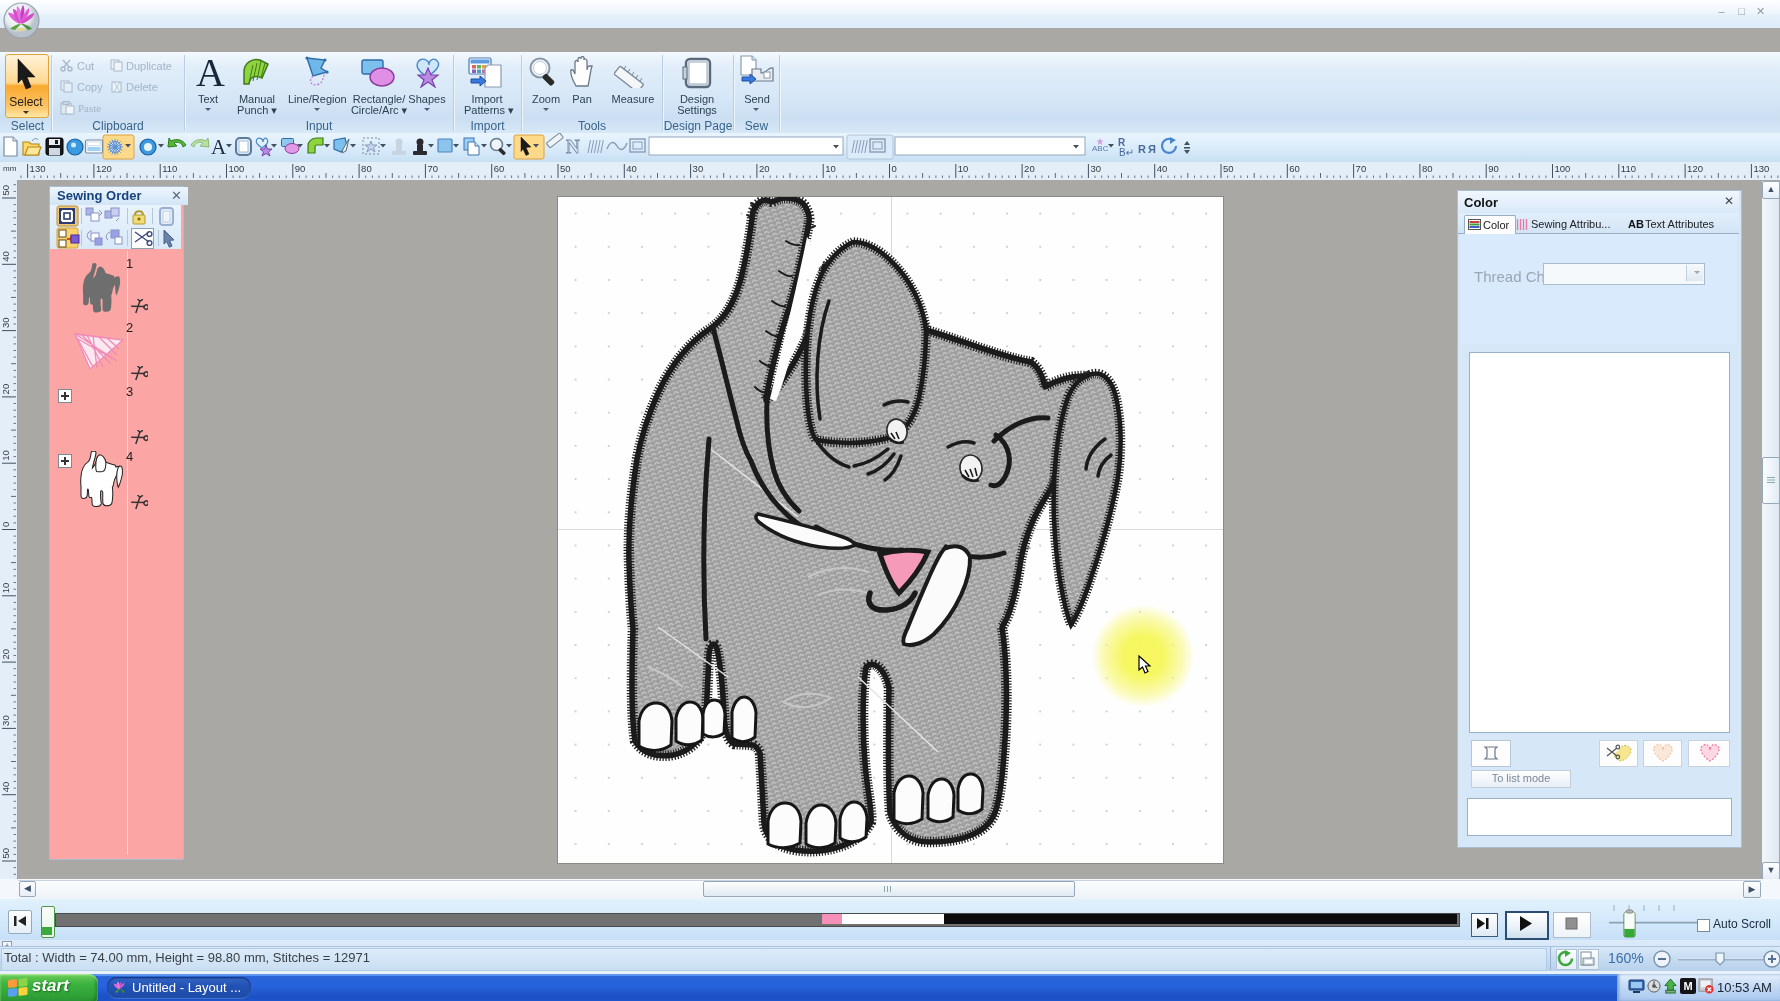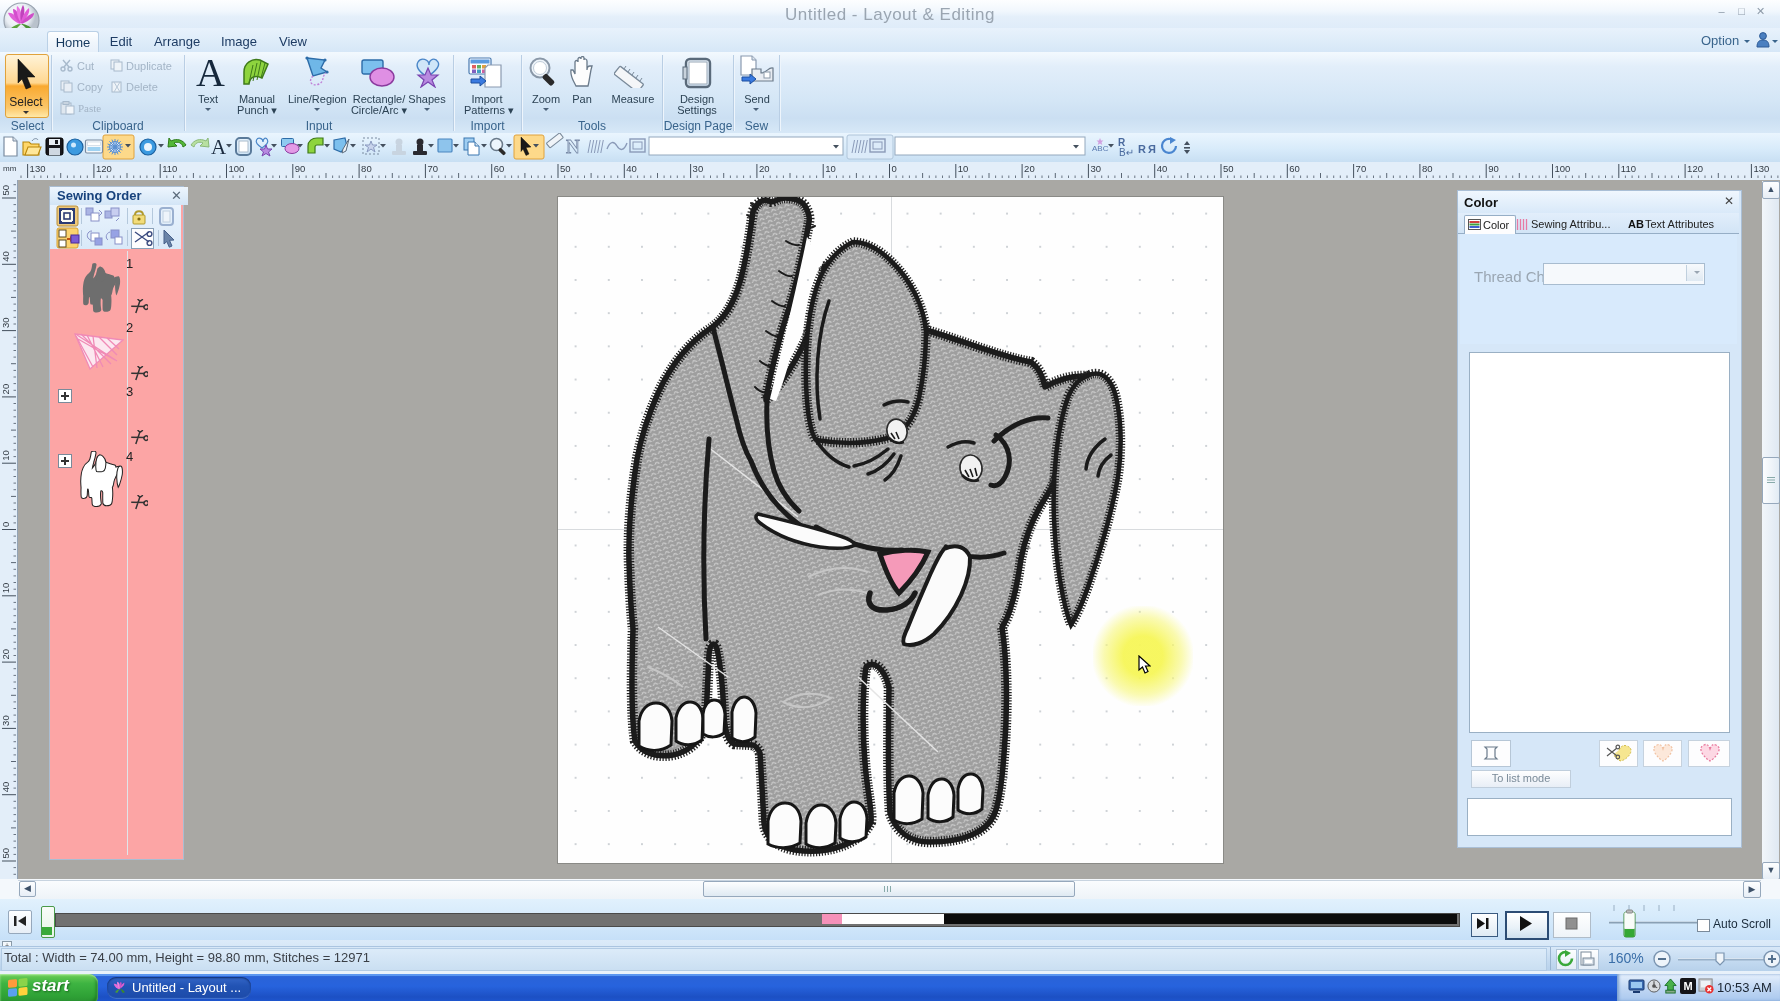--- a/index.html
+++ b/index.html
@@ -58,21 +58,20 @@
   #statusrow{left:0;top:940px;width:1780px;height:34px;background:linear-gradient(#dcebf9,#c3daf0);}
   
   #taskbar{left:0;top:974px;width:1780px;height:27px;
     background:linear-gradient(#4a8df0,#2a63d8 10%,#2763dd 45%,#1c50c4 85%,#1e55cd);}
 </style>
 </head>
 <body>
 <div id="app">
 
   <div id="titlebar" class="abs">
-    <div id="title" class="abs">Untitled - Layout &amp; Editing</div>
     <div class="abs winbtn" style="left:1716px;">–</div>
     <div class="abs winbtn" style="left:1736px;">□</div>
     <div class="abs winbtn" style="left:1755px;">✕</div>
   </div>
 
   <svg class="abs" style="left:3px;top:2px;" width="37" height="37" viewBox="0 0 37 37">
     <defs>
         <radialGradient id="orbg" cx="40%" cy="35%">
           <stop offset="0" stop-color="#ffffff"></stop>
           <stop offset="70%" stop-color="#e9eef4"></stop>
@@ -86,34 +85,20 @@
       <path d="M19,21 C19,10 17,6 14,4 C13,10 15,17 18,21 Z" fill="#ea74e2"></path>
       <path d="M19,21 C22,11 22,6 20,3 C17,8 17,16 18,21 Z" fill="#c044bc"></path>
       <path d="M19,21 C25,14 27,10 26,6 C22,9 19,15 18,20 Z" fill="#e25ad8"></path>
       <path d="M19,22 C27,18 31,15 31,11 C26,12 21,17 18,21 Z" fill="#cf4ec8"></path>
       <path d="M12,28 C15,25 17,23 18,22 C14,22 10,24 7,27 Z" fill="#5aa33c"></path>
       <path d="M25,28 C22,25 20,23 18,22 C22,22 27,24 29,27 Z" fill="#4a9334"></path>
       <path d="M14,29 L22,29 L21,26 L15,26 Z" fill="#e0d890"></path>
     </g>
   </svg>
 
-  <div id="tabrow" class="abs">
-    <div class="abs rtab sel" style="left:47px;width:50px;">Home</div>
-    <div class="abs rtab" style="left:103px;width:36px;">Edit</div>
-    <div class="abs rtab" style="left:147px;width:60px;">Arrange</div>
-    <div class="abs rtab" style="left:215px;width:48px;">Image</div>
-    <div class="abs rtab" style="left:271px;width:44px;">View</div>
-    <div class="abs" style="left:1701px;top:5px;font-size:13px;color:#39648c;">Option</div>
-    <div class="abs dd" style="left:1744px;top:12px;border-top-color:#39648c;"></div>
-    <svg class="abs" style="left:1756px;top:3px;" width="14" height="17" viewBox="0 0 14 17">
-      <circle cx="7" cy="5" r="3.4" fill="#4a7fc0" stroke="#2d5a96"></circle>
-      <path d="M1,16 C1,10 4,9 7,9 C10,9 13,10 13,16 Z" fill="#4a7fc0" stroke="#2d5a96"></path>
-    </svg>
-    <div class="abs dd" style="left:1772px;top:12px;border-top-color:#39648c;"></div>
-  </div>
 
   <div id="ribbon" class="abs">
 
     <div class="abs gsep" style="left:51px;"></div>
     <div class="abs gsep" style="left:184px;"></div>
     <div class="abs gsep" style="left:453px;"></div>
     <div class="abs gsep" style="left:521px;"></div>
     <div class="abs gsep" style="left:662px;"></div>
     <div class="abs gsep" style="left:733px;"></div>
     <div class="abs gsep" style="left:779px;"></div>

